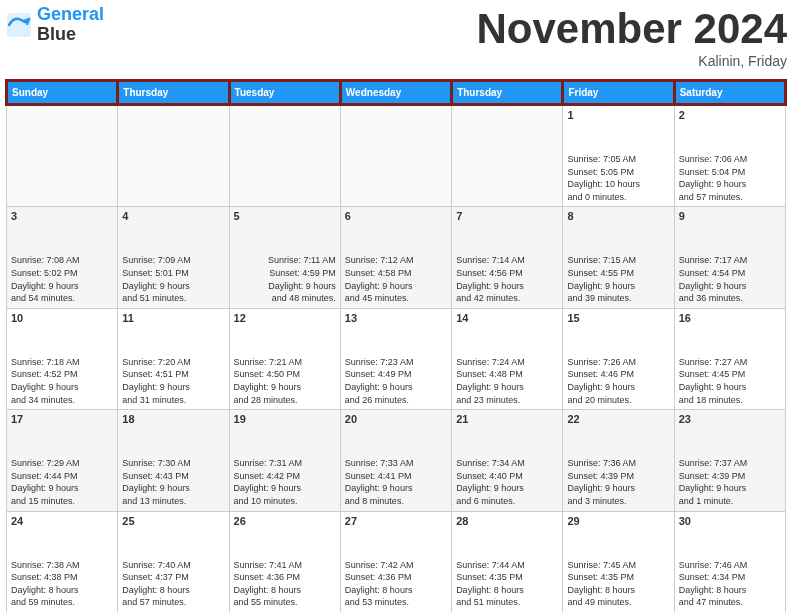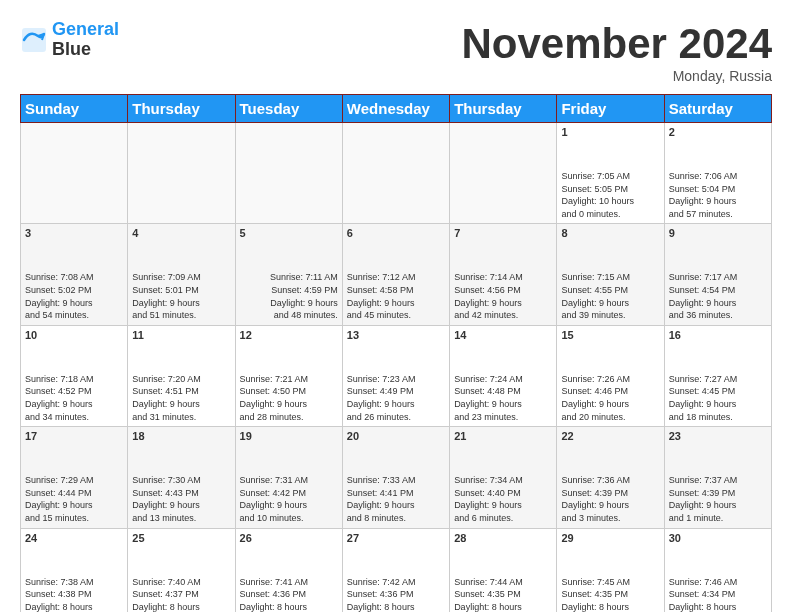--- a/index.html
+++ b/index.html
@@ -6,21 +6,21 @@
     body {
       font-family: Arial, sans-serif;
       background: #fff;
       width: 792px;
       height: 612px;
       overflow: hidden;
     }
     .page {
       width: 792px;
       height: 612px;
-      padding: 20px;
+      padding: 5px;
       background: #fff;
     }
     .header {
       display: flex;
       justify-content: space-between;
       align-items: flex-start;
       margin-bottom: 10px;
     }
     .logo {
       display: flex;
@@ -53,25 +53,25 @@
       color: #555;
     }
     .calendar {
       width: 100%;
       border-collapse: collapse;
       table-layout: fixed;
     }
     .calendar th {
       background: #2196F3;
       color: #fff;
-      font-size: 15px;
+      font-size: 10px;
       font-weight: bold;
       padding: 5px 4px;
       text-align: left;
-      border: 1px solid #7f1d1d;
+      border: 3px solid #7f1d1d;
     }
     .calendar td {
       border: 1px solid #ccc;
       vertical-align: top;
       padding: 3px 4px;
       font-size: 9.5px;
       color: #333;
       height: 80px;
       background: #fff;
     }
@@ -108,21 +108,21 @@
         <path d="M4 14 Q10 4 18 10 Q22 13 24 8" stroke="#2196F3" stroke-width="2.5" fill="none" stroke-linecap="round"></path>
         <path d="M18 10 L24 8 L22 14" stroke="#2196F3" stroke-width="2" fill="none" stroke-linejoin="round"></path>
       </svg>
       <div class="logo-text">
         <div><span>General</span></div>
         <div>Blue</div>
       </div>
     </div>
     <div class="title-block">
       <div class="month-title">November 2024</div>
-      <div class="location">Monday, Russia</div>
+      <div class="location">Kalinin, Friday</div>
     </div>
   </div>
 
   <table class="calendar">
     <thead>
       <tr>
       <th>Sunday</th>
           <th>Thursday</th>
           <th>Tuesday</th>
           <th>Wednesday</th>

